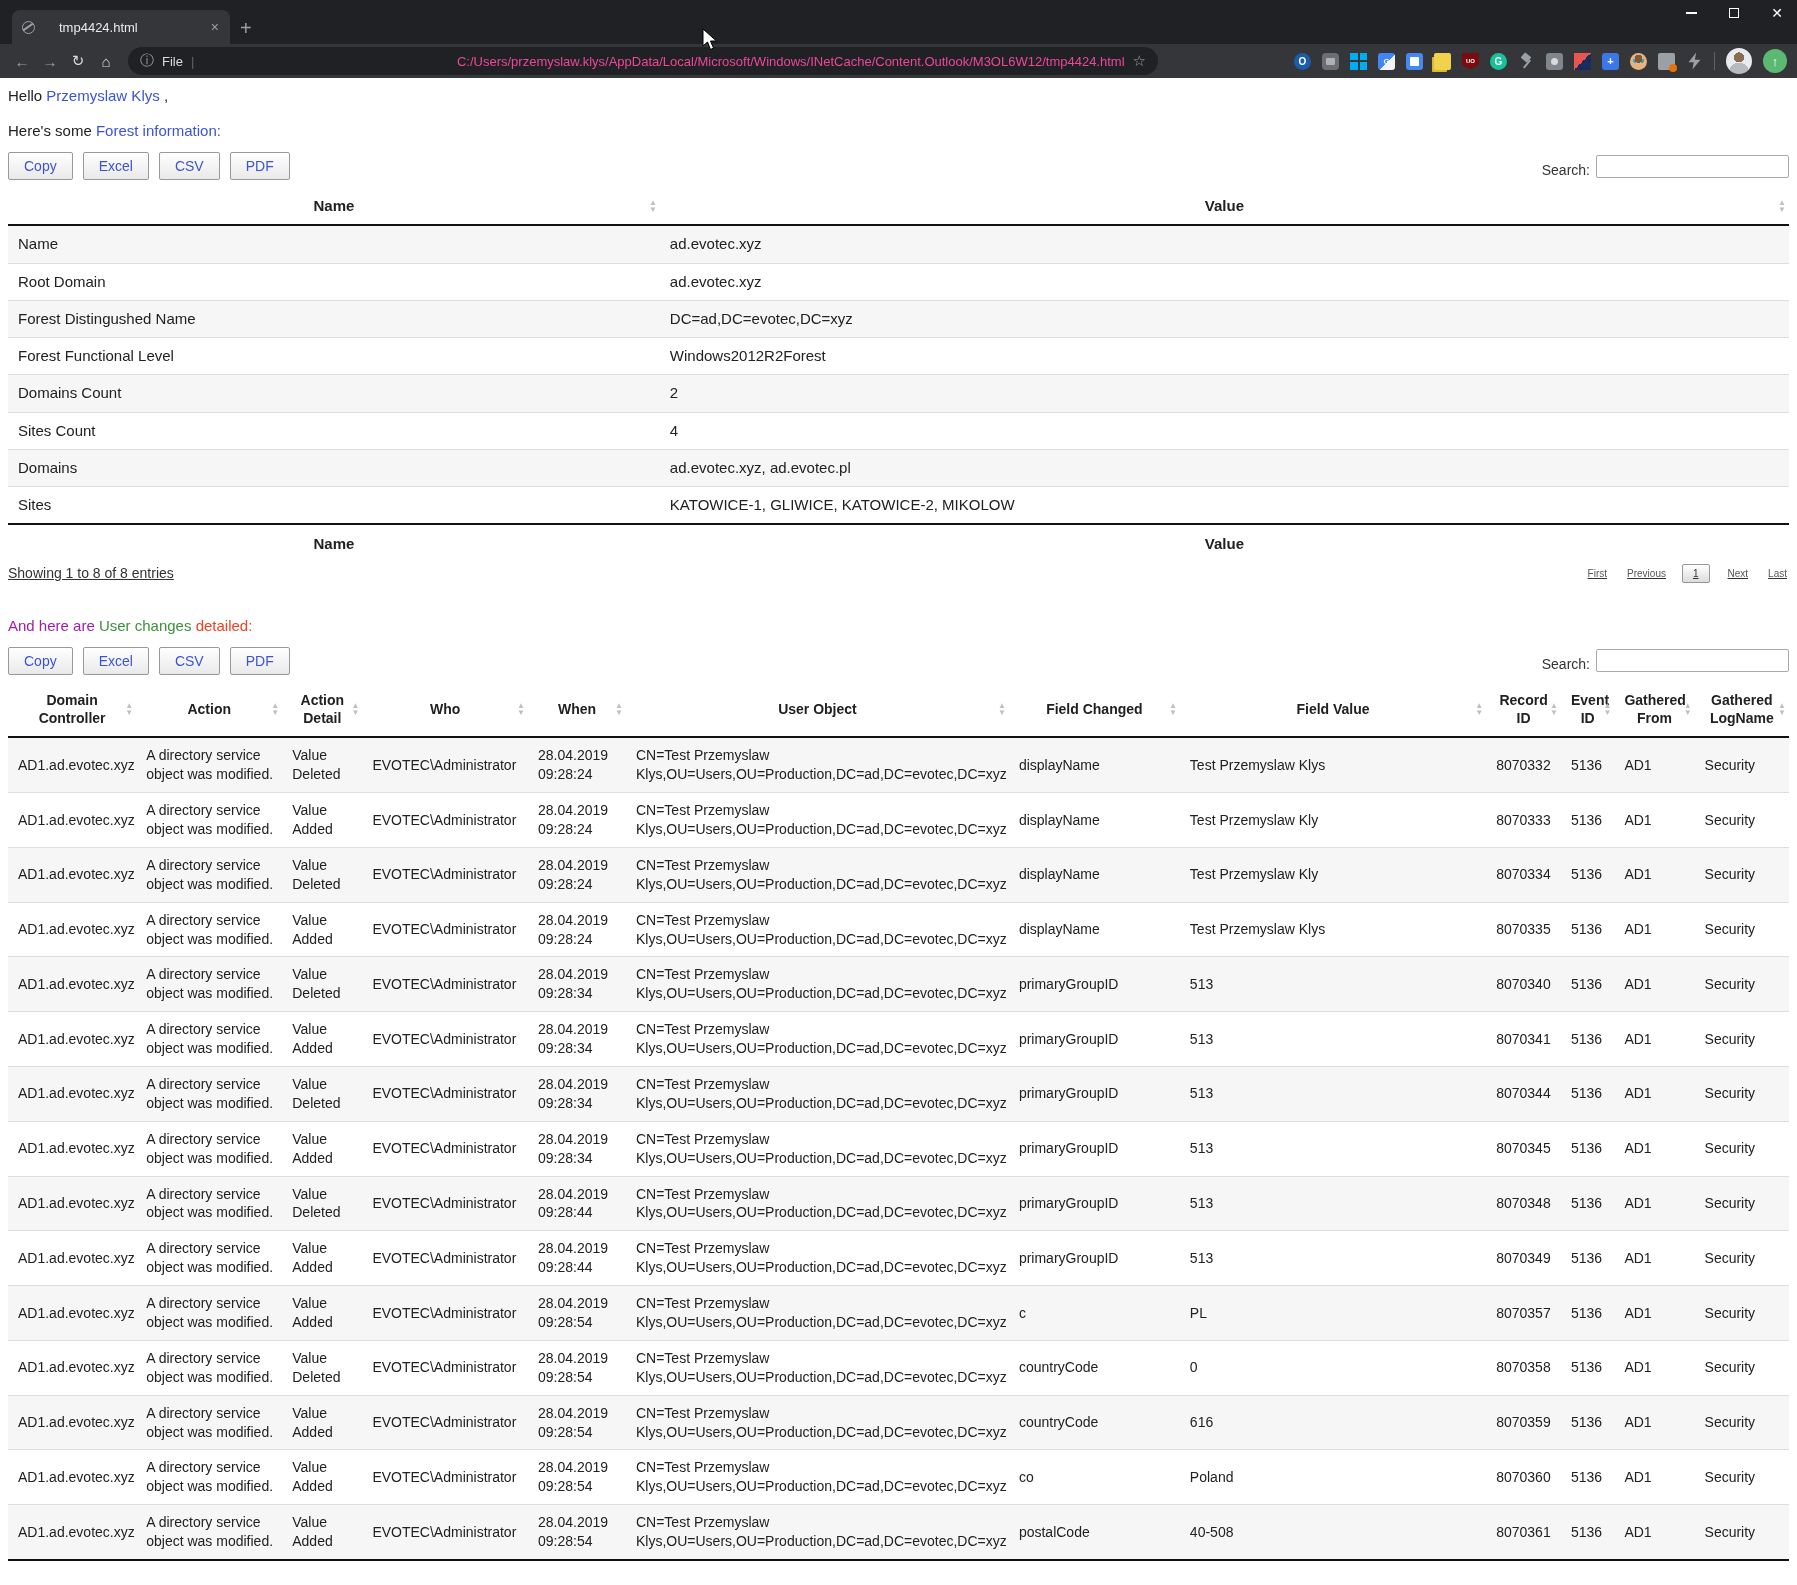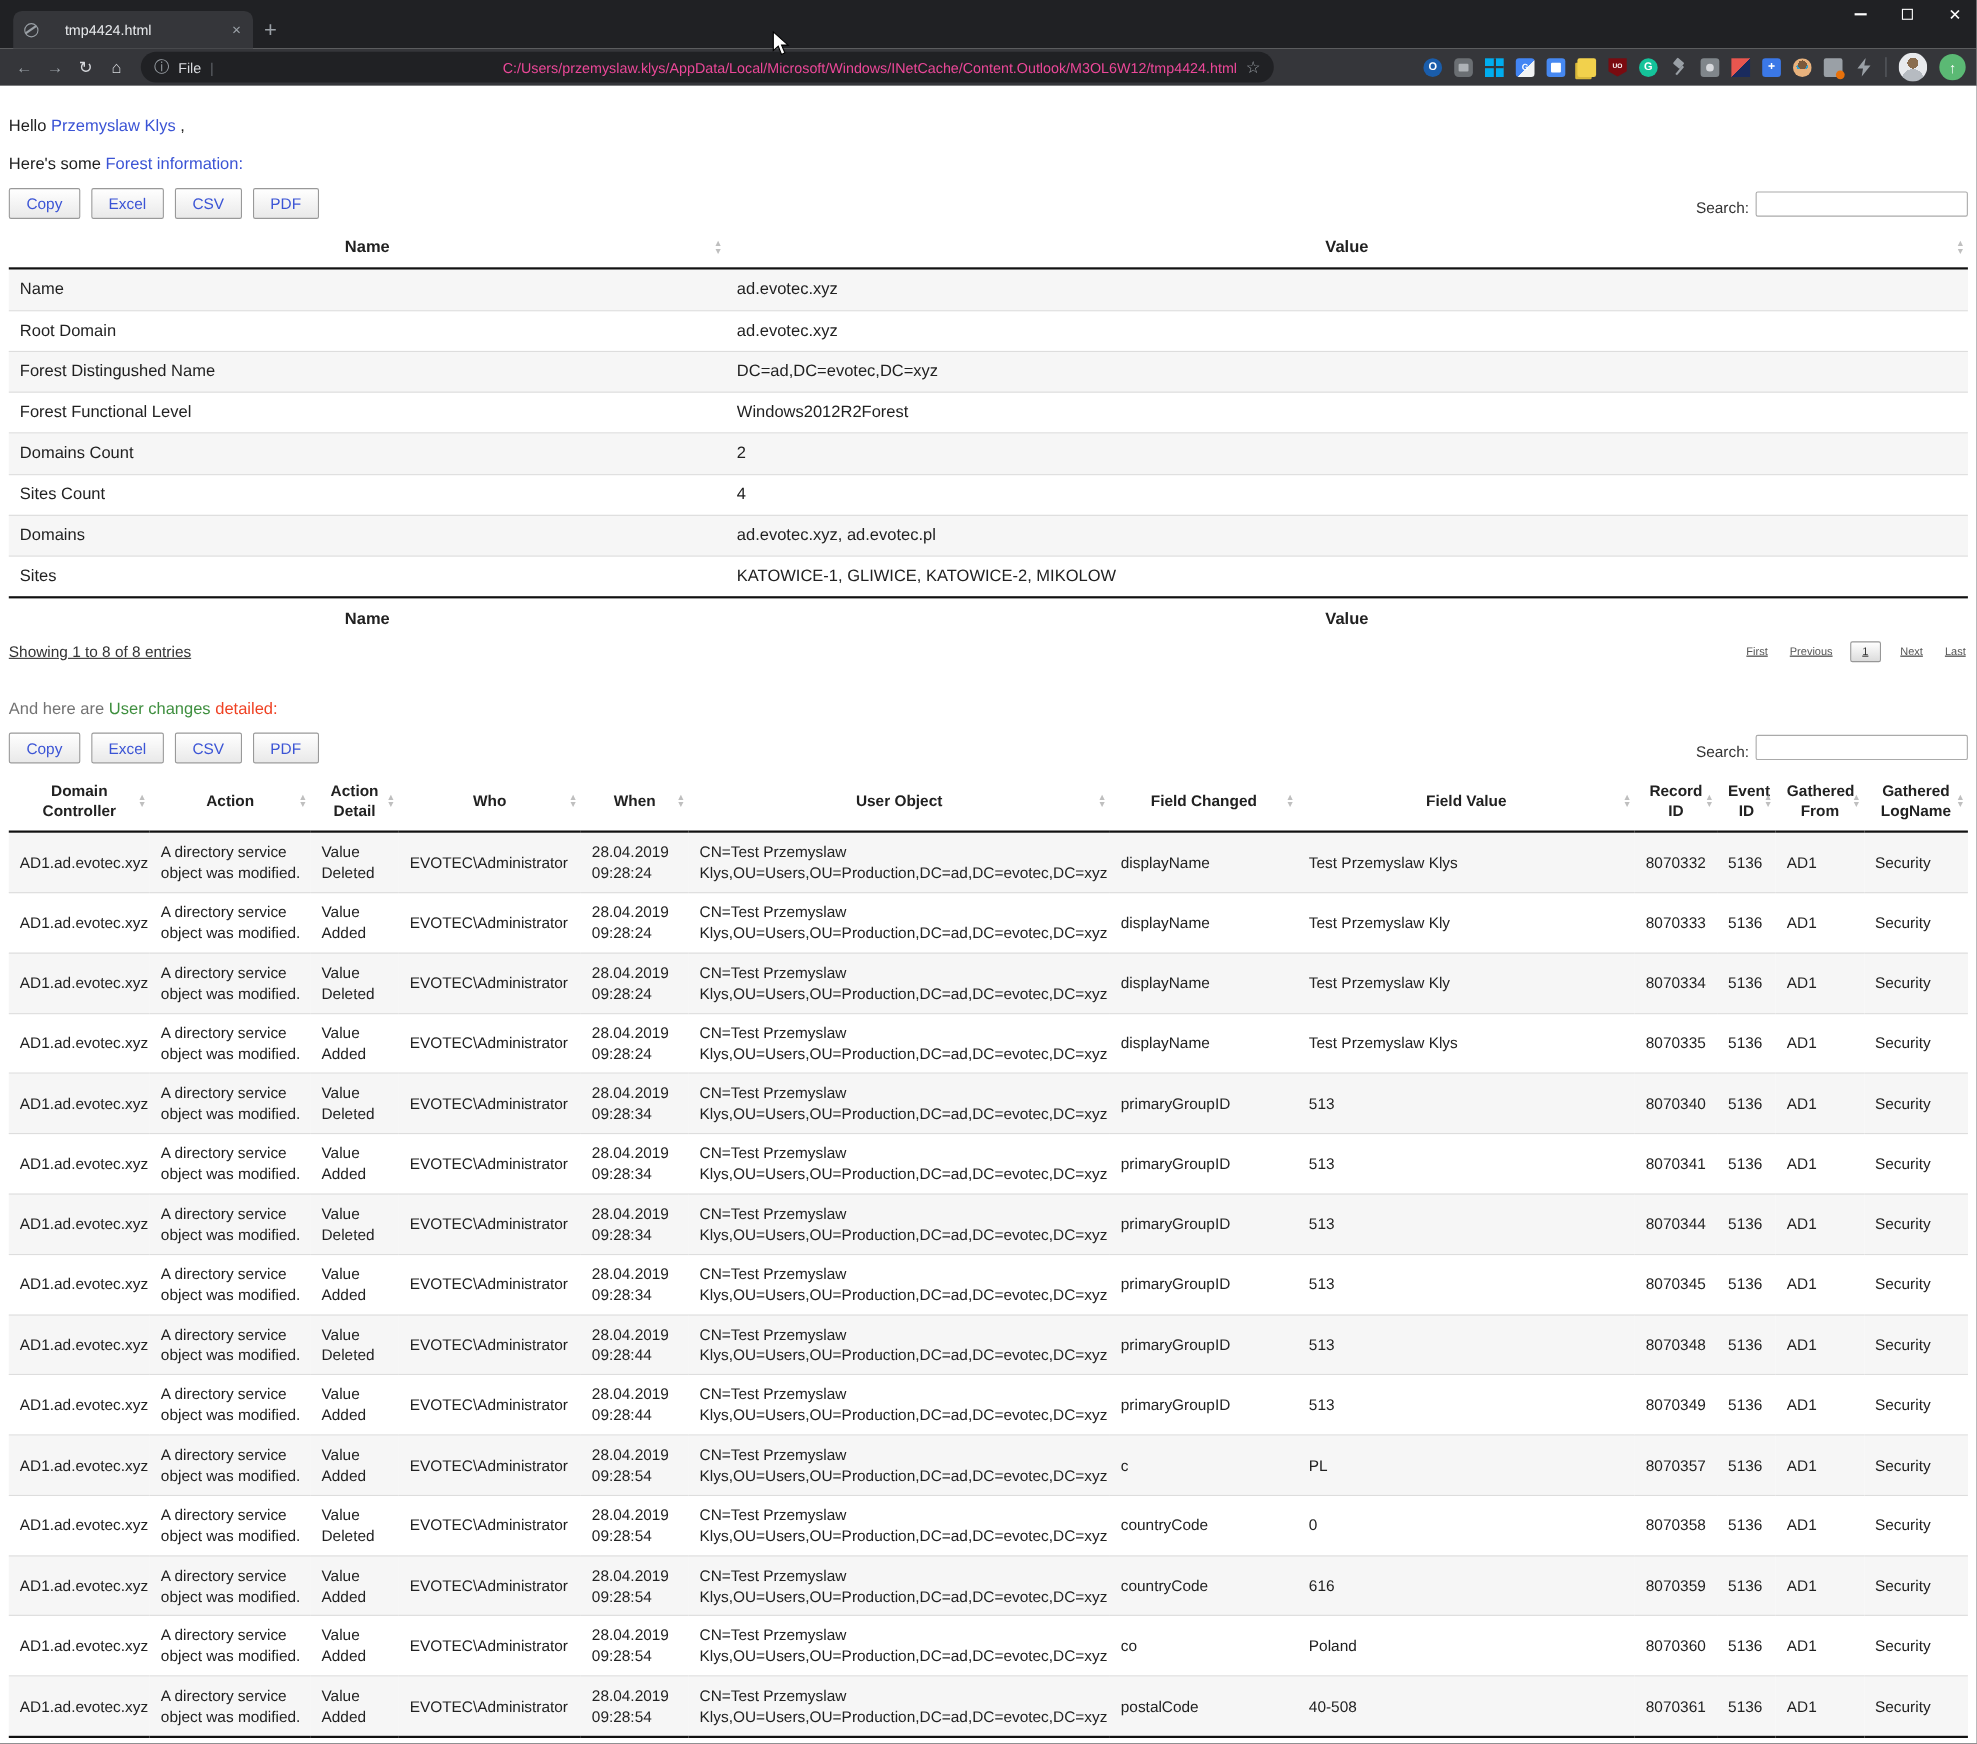--- a/index.html
+++ b/index.html
@@ -56,26 +56,26 @@
   .ext-lightning { background:#9aa0a6; border-radius:0; clip-path:polygon(60% 0,15% 58%,45% 58%,38% 100%,85% 42%,52% 42%); }
   .ext-divider { width:1px; height:18px; background:#5f6368; flex:none; }
   .profile-avatar { width:26px; height:26px; border-radius:50%; flex:none;
                 background:radial-gradient(circle at 50% 36%,#8a6d4f 0 5px,transparent 5px),
                 radial-gradient(circle at 50% 95%,#b6bbc1 0 10px,transparent 10px), #e8eaed; }
   .ext-upload { width:24px; height:24px; border-radius:50%; background:#5bb974; } .ext-upload::after { content:"\2191"; font-size:13px; }
 
   .cursor { position:absolute; left:700px; top:28px; z-index:50; }
 
   
-  .page { padding:28px 8px 0; background:#fff; height:1507px; color:#212121; font-size:15px; }
+  .page { padding:9px 8px 0; background:#fff; height:1507px; color:#212121; font-size:15px; }
   .page p { margin:0; }
   .greet { margin-bottom:18px !important; }
   .intro { margin-bottom:13px !important; }
   .blue { color:#3b54d5; }
-  .purple { color:#737373;margin-top:44px; }
+  .purple { color:#a21caf;margin-top:44px; }
   .green { color:#3f8f3f; }
   .red { color:#ef4123; }
 
   .dtbar { display:flex; justify-content:space-between; align-items:center; margin-bottom:8px; }
   .btns { display:flex; gap:10px; }
   .dt-btn { border:1px solid #999; border-radius:2px; background:linear-gradient(to bottom,#ffffff 0%,#e9e9e9 100%);
             color:#3b54d5; font-size:14px; font-family:inherit; padding:5px 15px; cursor:pointer; }
   .searchwrap { display:flex; align-items:flex-end; gap:6px; font-size:14px; color:#333; }
   .searchwrap input { width:193px; height:23px; border:1px solid #aaa; border-radius:2px; padding:0 5px; font-size:13px; }
 

